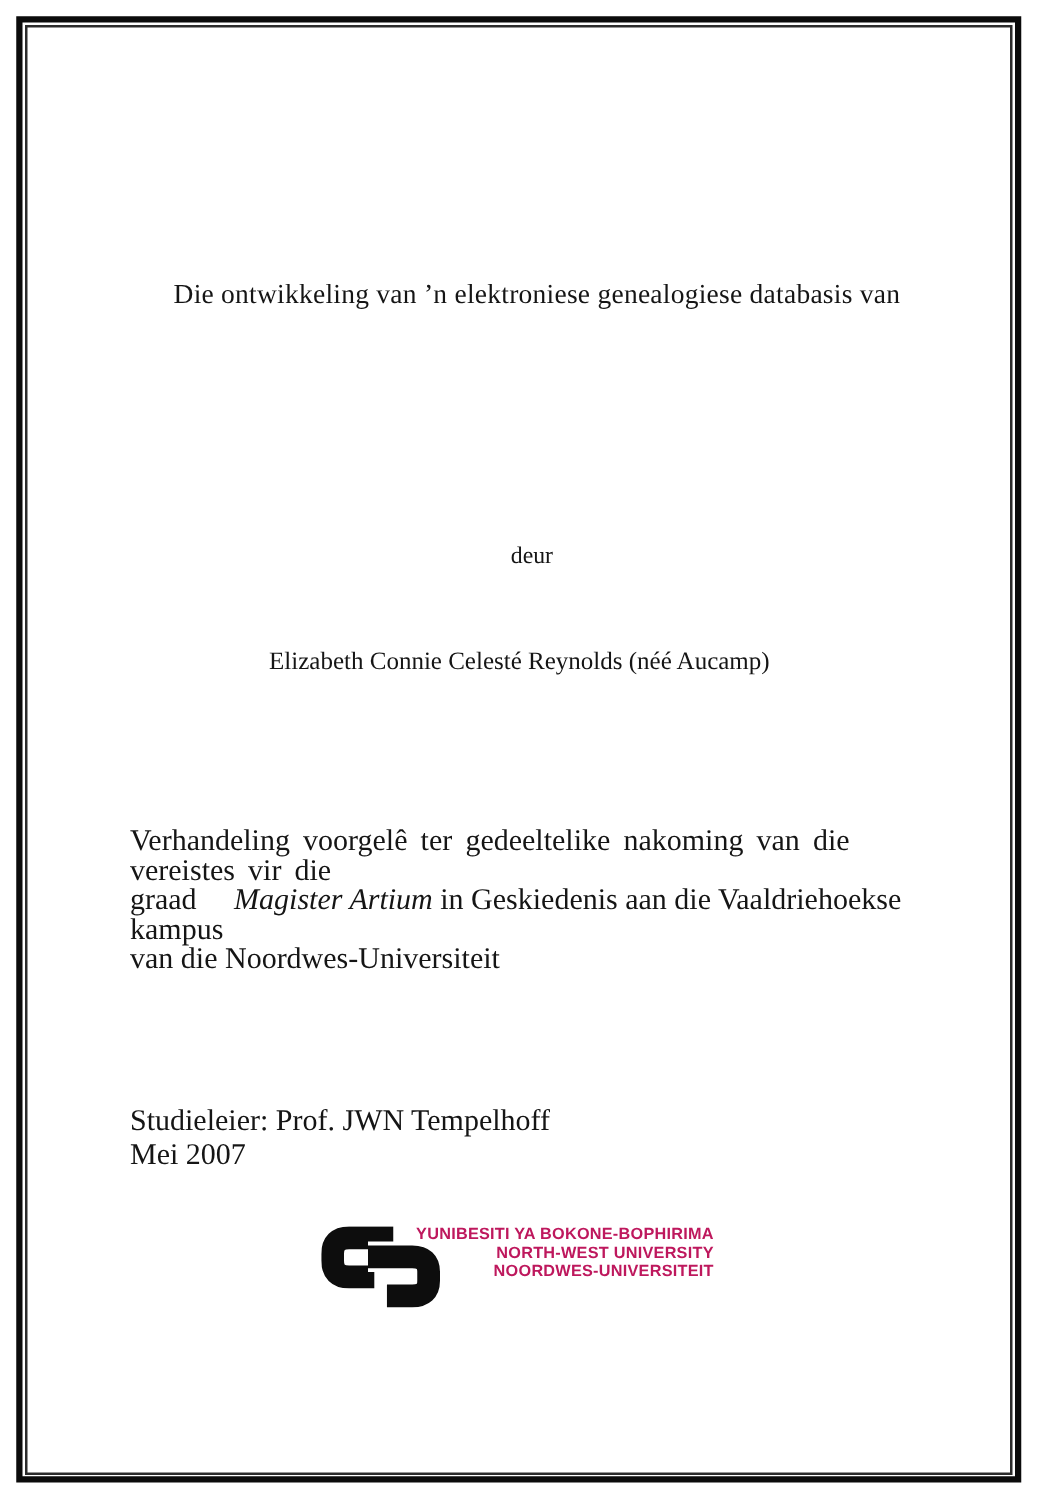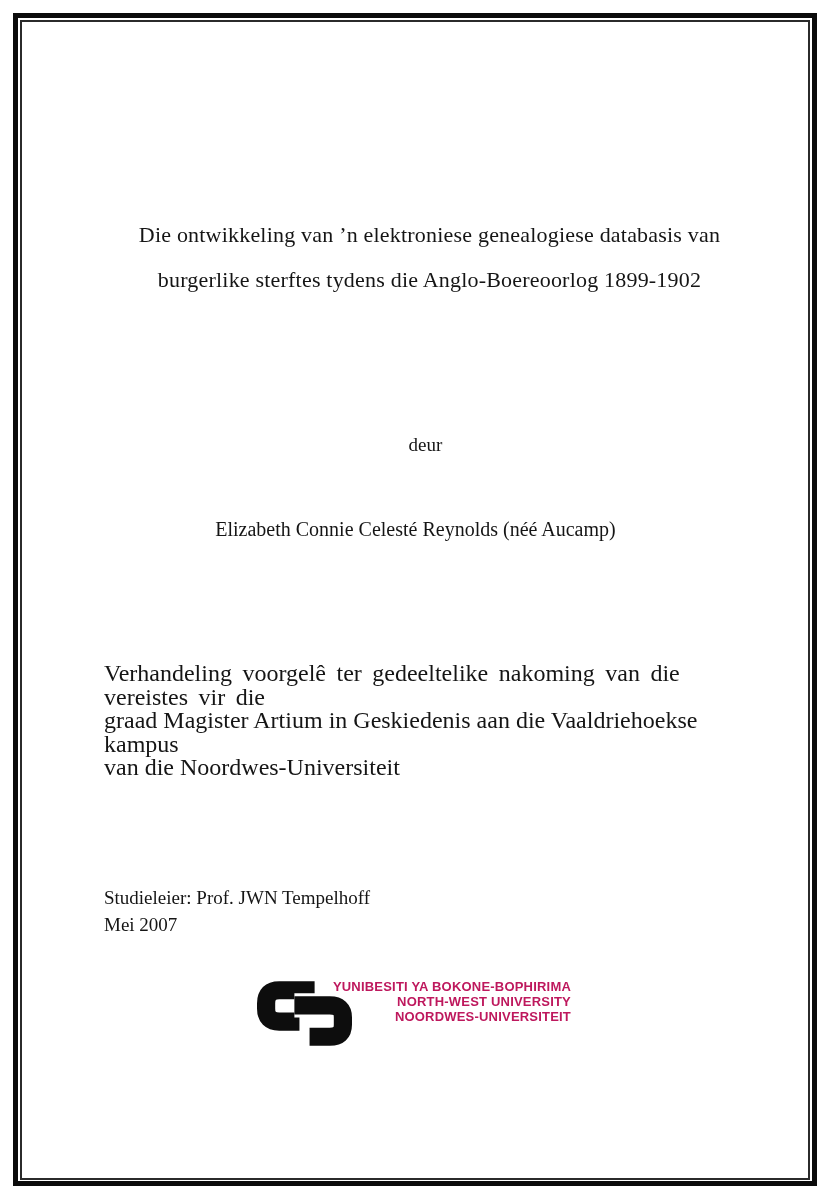--- a/index.html
+++ b/index.html
@@ -59,26 +59,28 @@
     left: 104px;
     width: 636px;
     font-size: 24px;
     line-height: 23.5px;
     text-align: left;
   }
   .submission .justified-line {
     word-spacing: 4.5px;
   }
   .submission .italic {
+    font-style: italic;
+    margin-left: 24px;
   }
   .supervisor-block {
     position: absolute;
     top: 884px;
     left: 104px;
-    font-size: 19px;
+    font-size: 24px;
     line-height: 27px;
   }
   .logo {
     position: absolute;
     left: 257px;
     top: 977px;
     width: 320px;
     height: 75px;
   }
   .logo-mark {
@@ -104,21 +106,20 @@
 </head>
 <body>
 
 <div class="page">
 
   <div class="frame-outer"></div>
   <div class="frame-inner"></div>
 
   <div class="thesis-title">
     <div>Die ontwikkeling van ’n elektroniese genealogiese databasis van</div>
-    <div>burgerlike sterftes tydens die Anglo-Boereoorlog 1899-1902</div>
   </div>
 
   <div class="byline">deur</div>
 
   <div class="author">Elizabeth Connie Celesté Reynolds (néé Aucamp)</div>
 
   <div class="submission">
     <div class="justified-line">Verhandeling voorgelê ter gedeeltelike nakoming van die vereistes vir die</div>
     <div><span>graad </span><span class="italic">Magister Artium</span><span> in Geskiedenis aan die Vaaldriehoekse kampus</span></div>
     <div>van die Noordwes-Universiteit</div>

